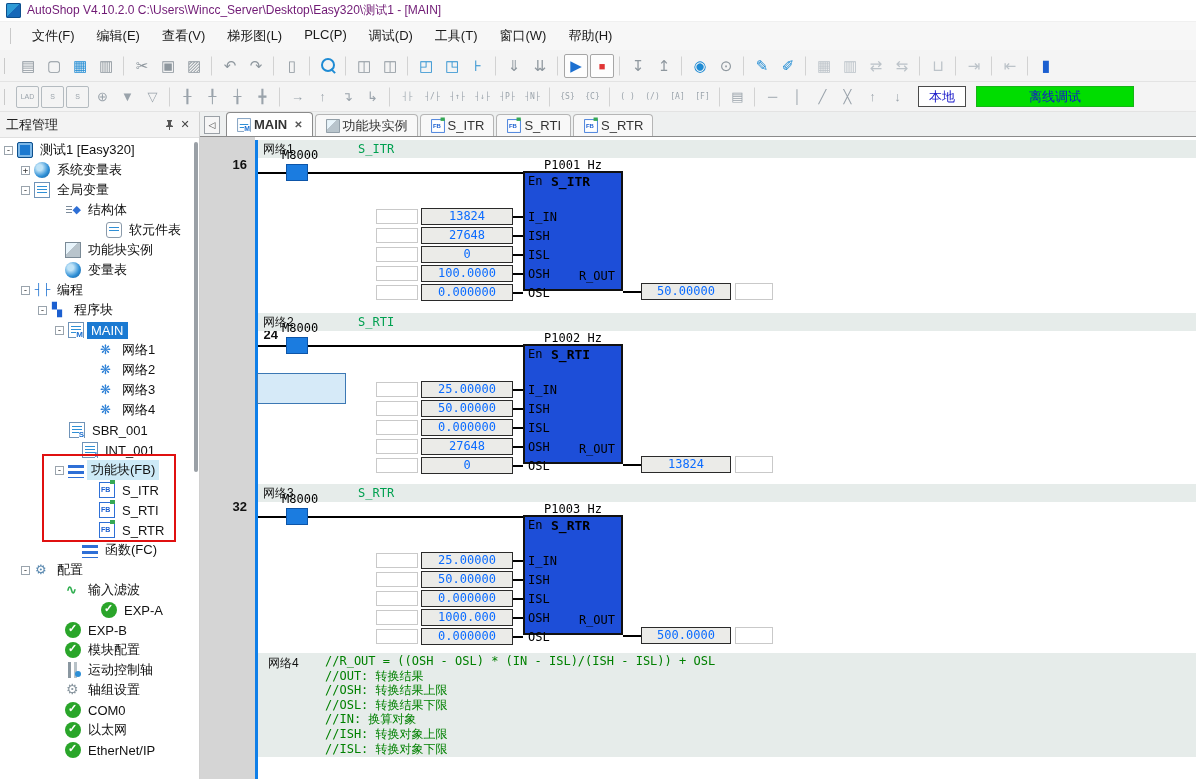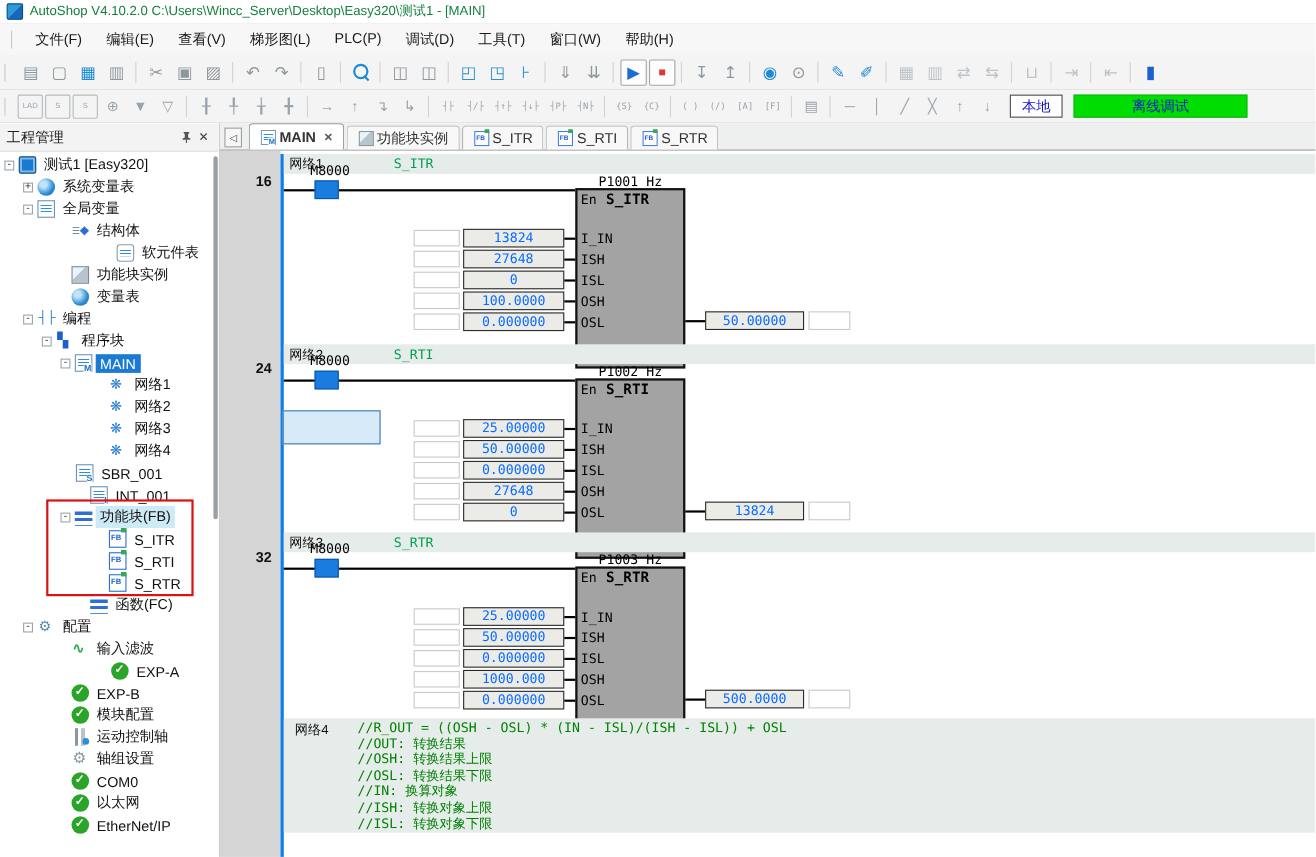--- a/index.html
+++ b/index.html
@@ -4,21 +4,21 @@
 <style>
   * { margin:0; padding:0; box-sizing:border-box; }
   html,body { width:1196px; height:779px; overflow:hidden; background:#fff;
     font-family:"Liberation Sans", sans-serif; font-size:12px; color:#000; }
 
   
   .titlebar { height:22px; background:#fff; display:flex; align-items:center; padding-left:6px; border-bottom:1px solid #f0f0f0;}
   .appicon { width:15px; height:15px; margin-right:6px; border-radius:2px;
     background:linear-gradient(135deg,#2e9bd6 0 50%, #1668b8 50% 100%);
     box-shadow:inset 0 0 0 1px #0d4f8c; }
-  .titletext { font-size:12px; color:#15803d; }
+  .titletext { font-size:12px; color:#701a75; }
 
   
   .menubar { height:28px; background:#f7f7f7; display:flex; align-items:center; padding-left:10px; }
   .menugrip { width:3px; height:16px; border-left:1px solid #c9c9c9; margin-right:8px; }
   .menuitem { padding:4px 11px; font-size:13px; color:#1a1a1a; cursor:default; }
 
   
   .toolbar { background:#f4f4f4; display:flex; align-items:center; padding:0 4px; border-bottom:1px solid #e3e3e3; }
   .toolbar1 { height:32px; }
   .toolbar2 { height:30px; }
@@ -108,21 +108,21 @@
   .rail { position:absolute; left:55px; top:3px; bottom:0; width:3px; background:#0f7fe8; }
 
   .net { position:absolute; left:58px; right:0; height:172px; }
   .nethead { position:absolute; top:0; left:0; right:0; height:18px; background:#e6ecea; display:flex; align-items:center; }
   .nettitle { font-size:12px; color:#111; margin-left:5px; width:95px; }
   .netlabel { font-size:12px; color:#00a050; font-family:"DejaVu Sans Mono",monospace; }
   .rung { position:absolute; top:32px; left:0; width:265px; height:2px; background:#000; }
   .contact { position:absolute; left:28px; top:24px; width:22px; height:17px; background:#1b7ce0; border:1px solid #0d55a8; }
   .contactlabel { position:absolute; left:24px; top:8px; font-family:"DejaVu Sans Mono",monospace; font-size:12px; color:#000; }
   .instname { position:absolute; left:265px; top:18px; width:100px; text-align:center; font-family:"DejaVu Sans Mono",monospace; font-size:12px; }
-  .fblock { position:absolute; left:265px; top:31px; width:100px; height:164px; background:#a3a3a3; border:2px solid #111; }
+  .fblock { position:absolute; left:265px; top:31px; width:100px; height:120px; background:#1d4ed8; border:2px solid #111; }
   .fb-en { position:absolute; left:3px; top:1px; font-family:"DejaVu Sans Mono",monospace; font-size:12px; }
   .fb-name { position:absolute; left:26px; top:1px; font-family:"DejaVu Sans Mono",monospace; font-size:13px; font-weight:bold; }
   .fb-rout { position:absolute; right:6px; bottom:6px; font-family:"DejaVu Sans Mono",monospace; font-size:12px; }
   .lrows { position:absolute; left:118px; top:68px; }
   .lrow { height:17px; margin-bottom:2px; display:flex; align-items:center; }
   .cellbox { width:42px; height:15px; background:#fff; border:1px solid #c9c9c9; }
   .valbox { width:92px; height:17px; margin-left:3px; background:#ebebe8; border:1px solid #2a2a2a; color:#0a6bff;
     font-family:"DejaVu Sans Mono",monospace; font-size:12px; text-align:center; line-height:15px; }
   .conn { width:10px; height:2px; background:#000; }
   .pinlabel { font-family:"DejaVu Sans Mono",monospace; font-size:12px; padding-left:5px; }
@@ -507,21 +507,21 @@
             <span class="ti ic-fbdoc"></span>
             <span>S_RTR</span>
 
           </span>
         </span>
     </div>
 
     <div class="content">
       <div class="gutter">
         <span class="rownum" style="top:20px;">16</span>
-        <span class="rownum" style="top:190px;">24</span>
+        <span class="rownum" style="top:190px;margin-left:31px;">24</span>
         <span class="rownum" style="top:362px;">32</span>
       </div>
       <div class="rail"></div>
 
       <div class="net" style="top:3px;">
         <div class="nethead">
           <span class="nettitle">网络1</span>
           <span class="netlabel">S_ITR</span>
         </div>
         <span class="contactlabel">M8000</span>

